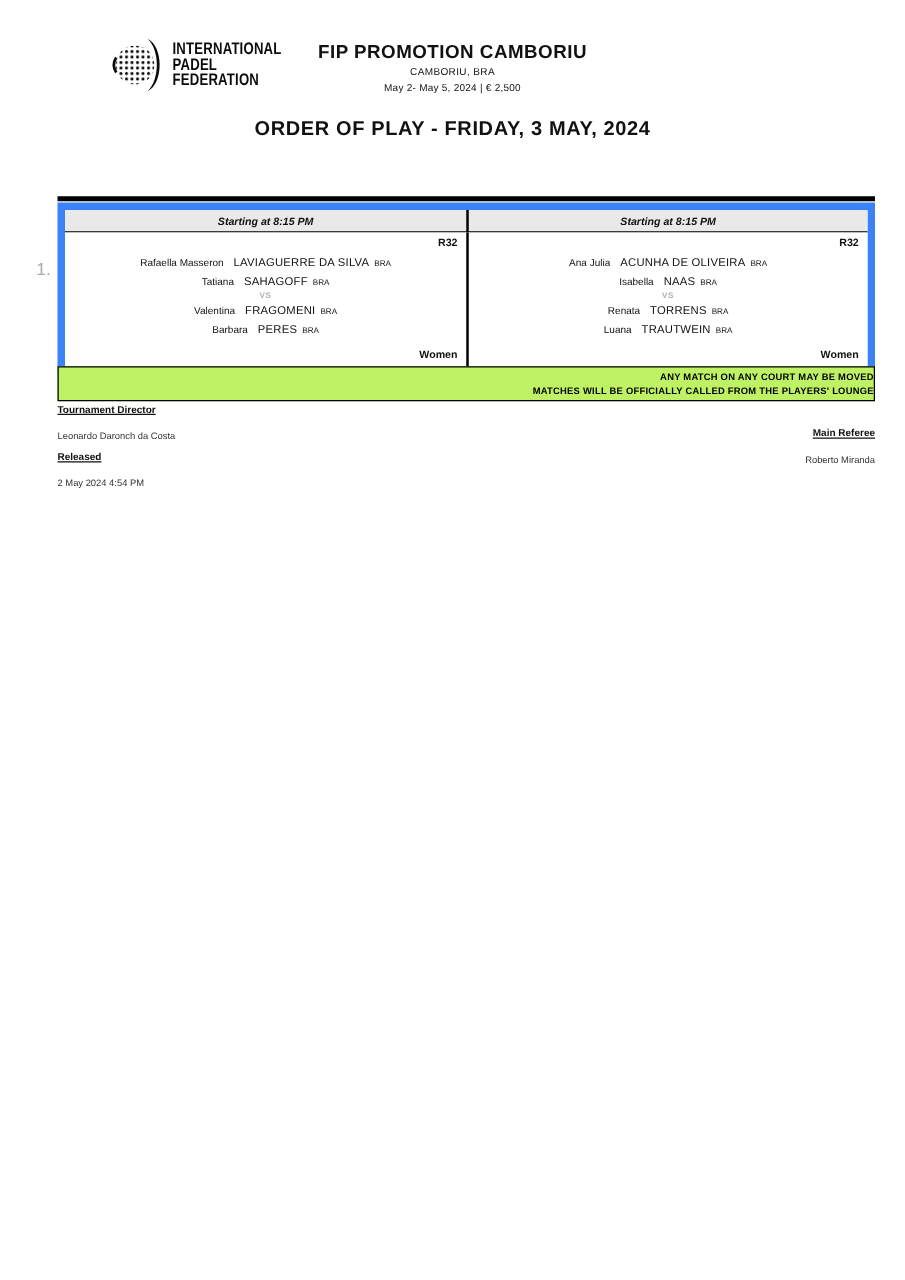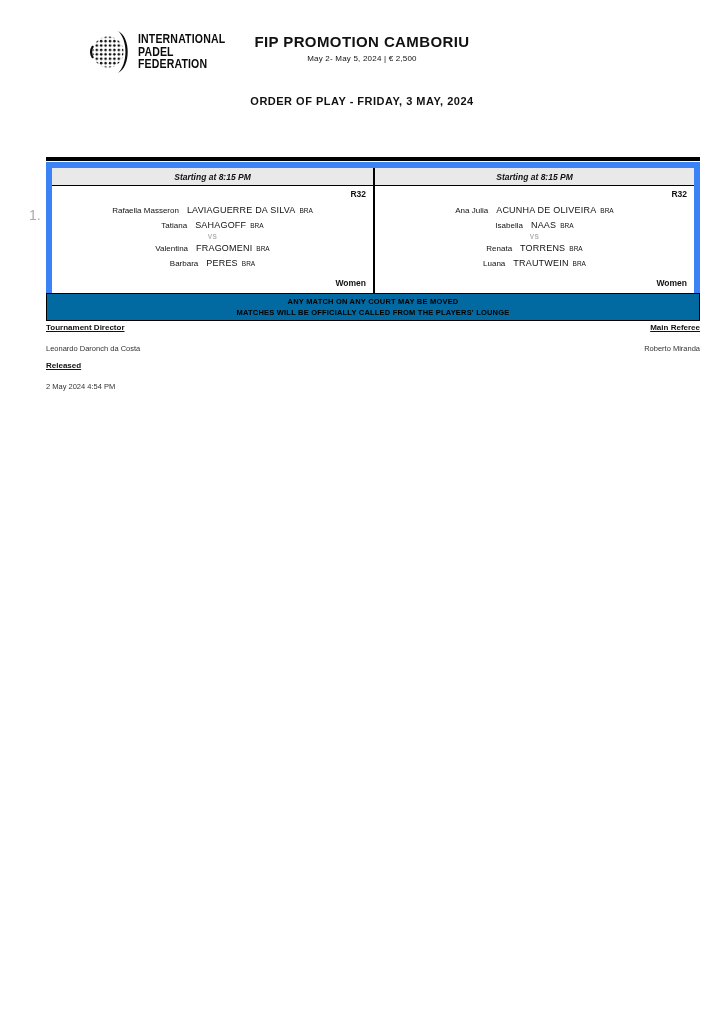--- a/index.html
+++ b/index.html
@@ -12,21 +12,21 @@
   .logo-text{font-weight:bold;font-size:13.5px;line-height:12.6px;
              transform:scaleX(0.78);transform-origin:left center;white-space:nowrap;
              letter-spacing:0.2px;color:#0b0b0b;}
 
   
   .header-block{position:absolute;top:33px;left:0;width:100%;text-align:center;}
   .event-title{font-size:15px;font-weight:bold;letter-spacing:0.4px;}
   .event-location{font-size:8px;margin-top:3px;letter-spacing:0.3px;}
   .event-dates{font-size:8px;margin-top:4px;letter-spacing:0.2px;}
   .order-title{position:absolute;top:95px;left:0;width:100%;text-align:center;
-               font-size:11px;font-weight:bold;letter-spacing:0.5px;}
+               font-size:16px;font-weight:bold;letter-spacing:0.5px;}
 
   
   .court-names{position:absolute;top:142px;left:30px;width:654px;display:flex;margin-top:24px;}
   .court-name{flex:1;text-align:center;font-weight:bold;font-size:9.5px;letter-spacing:0.3px;}
 
   
   .ooptable{position:absolute;top:157px;left:46px;width:654px;}
   .black-bar{height:4px;background:#000;margin-bottom:1px;}
   .grid{display:grid;grid-template-columns:1fr 1fr;border:6px solid #3b82f6;}
   .start-cell{background:#e9e9e9;text-align:center;font-style:italic;font-weight:bold;
@@ -38,27 +38,27 @@
   .player{font-size:8px;margin-bottom:4.5px;white-space:nowrap;}
   .plast{font-weight:normal;font-size:9px;margin-left:8px;letter-spacing:0.2px;}
   .pctry{font-size:6.5px;margin-left:4px;}
   .vs{font-size:6.5px;font-weight:bold;color:#b0b0b0;text-align:center;
       margin:-1px 0 3px;letter-spacing:0.5px;}
   .category{margin-top:auto;text-align:right;font-weight:bold;font-size:8.5px;}
 
   .match-index{position:absolute;left:29px;top:207px;font-size:14px;color:#aaaaaa;}
 
   
-  .notice{position:absolute;top:293px;left:46px;width:652px;background:#0369a1;
-          border:1px solid #000;text-align:center;padding:3px 0 2px;}
+  .notice{position:absolute;top:293px;left:46px;width:652px;background:#bef264;
+          border:1px solid #000;text-align:right;padding:3px 0 2px;}
   .notice-line{font-weight:bold;font-size:7.5px;line-height:10.5px;letter-spacing:0.2px;color:#000;}
 
   
   .footer{position:absolute;top:323px;left:46px;width:654px;display:flex;
-          justify-content:space-between;align-items:flex-start;}
+          justify-content:space-between;align-items:center;}
   .f-label{font-weight:bold;font-size:8px;text-decoration:underline;}
   .f-value{font-size:7.5px;margin-top:12px;color:#333;}
   .f-left .f-label.second{margin-top:8px;display:block;}
   .f-right{text-align:right;}
 </style>
 </head>
 <body>
 
 <div class="page">
 
@@ -75,20 +75,21 @@
     </svg>
     <div class="logo-text">
       <div>INTERNATIONAL</div>
       <div>PADEL</div>
       <div>FEDERATION</div>
     </div>
   </div>
 
   <div class="header-block">
     <div class="event-title">FIP PROMOTION CAMBORIU</div>
+    <div class="event-location">CAMBORIU, BRA</div>
     <div class="event-dates">May 2- May 5, 2024  |  € 2,500</div>
   </div>
 
   <div class="order-title">ORDER OF PLAY - FRIDAY, 3 MAY, 2024</div>
 
   <div class="court-names">
     <div class="court-name">QUADRA 5</div>
     <div class="court-name">QUADRA 7</div>
   </div>
 

